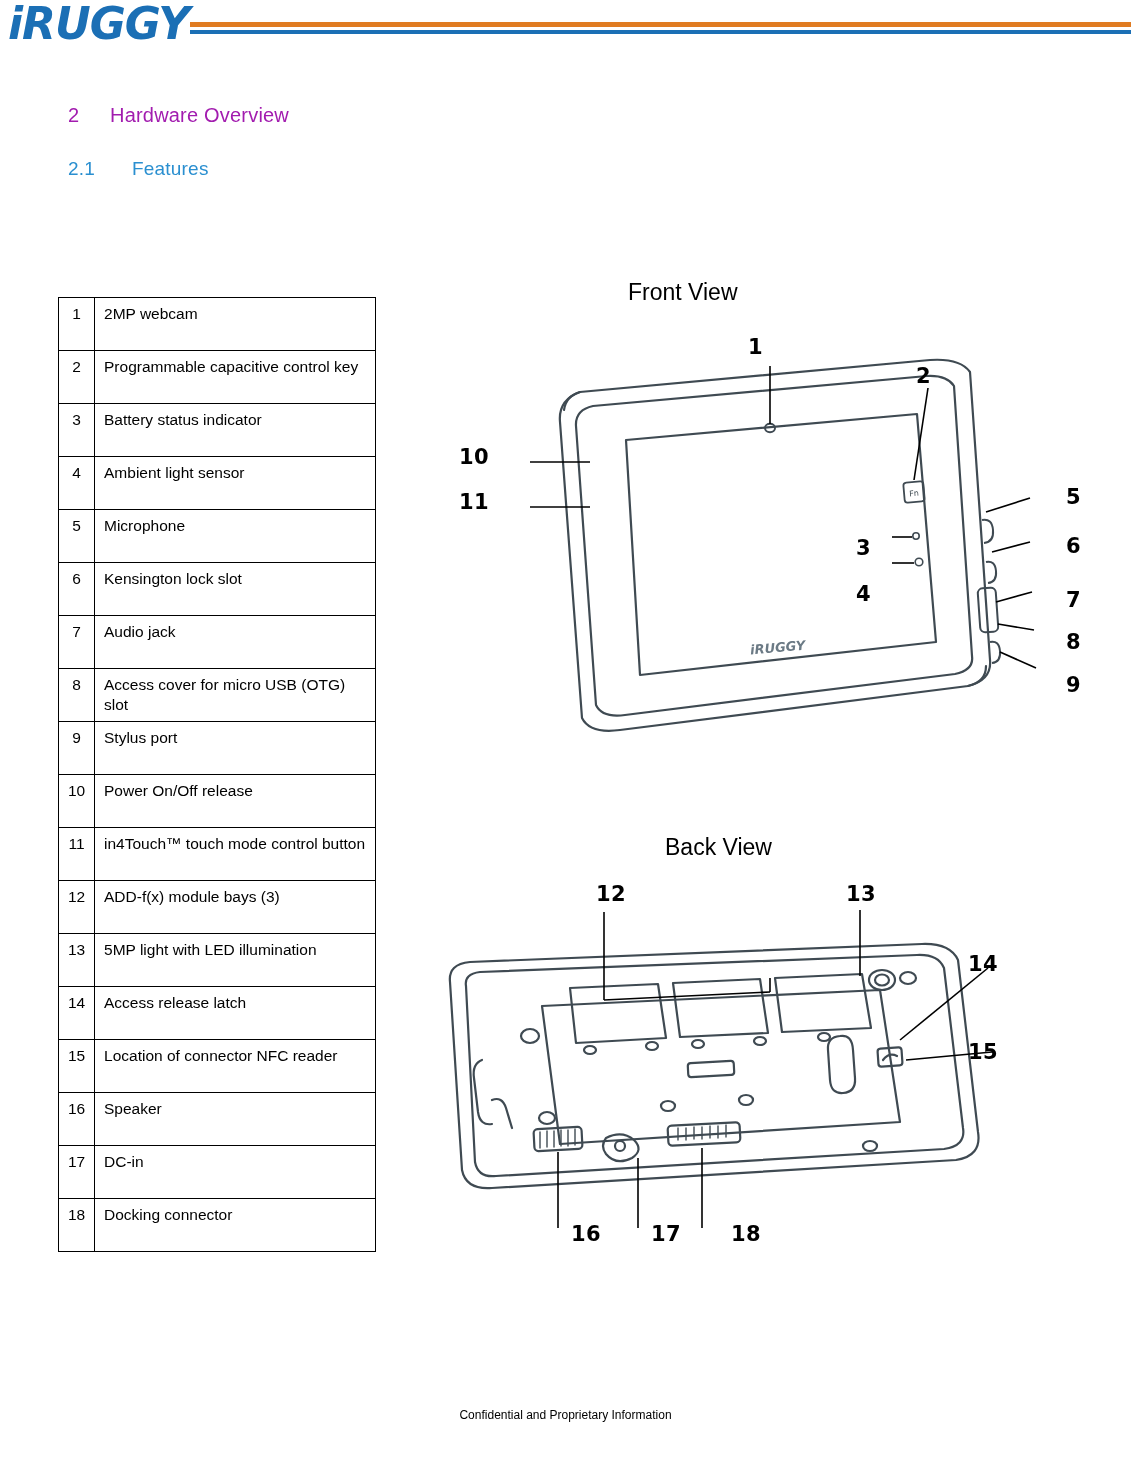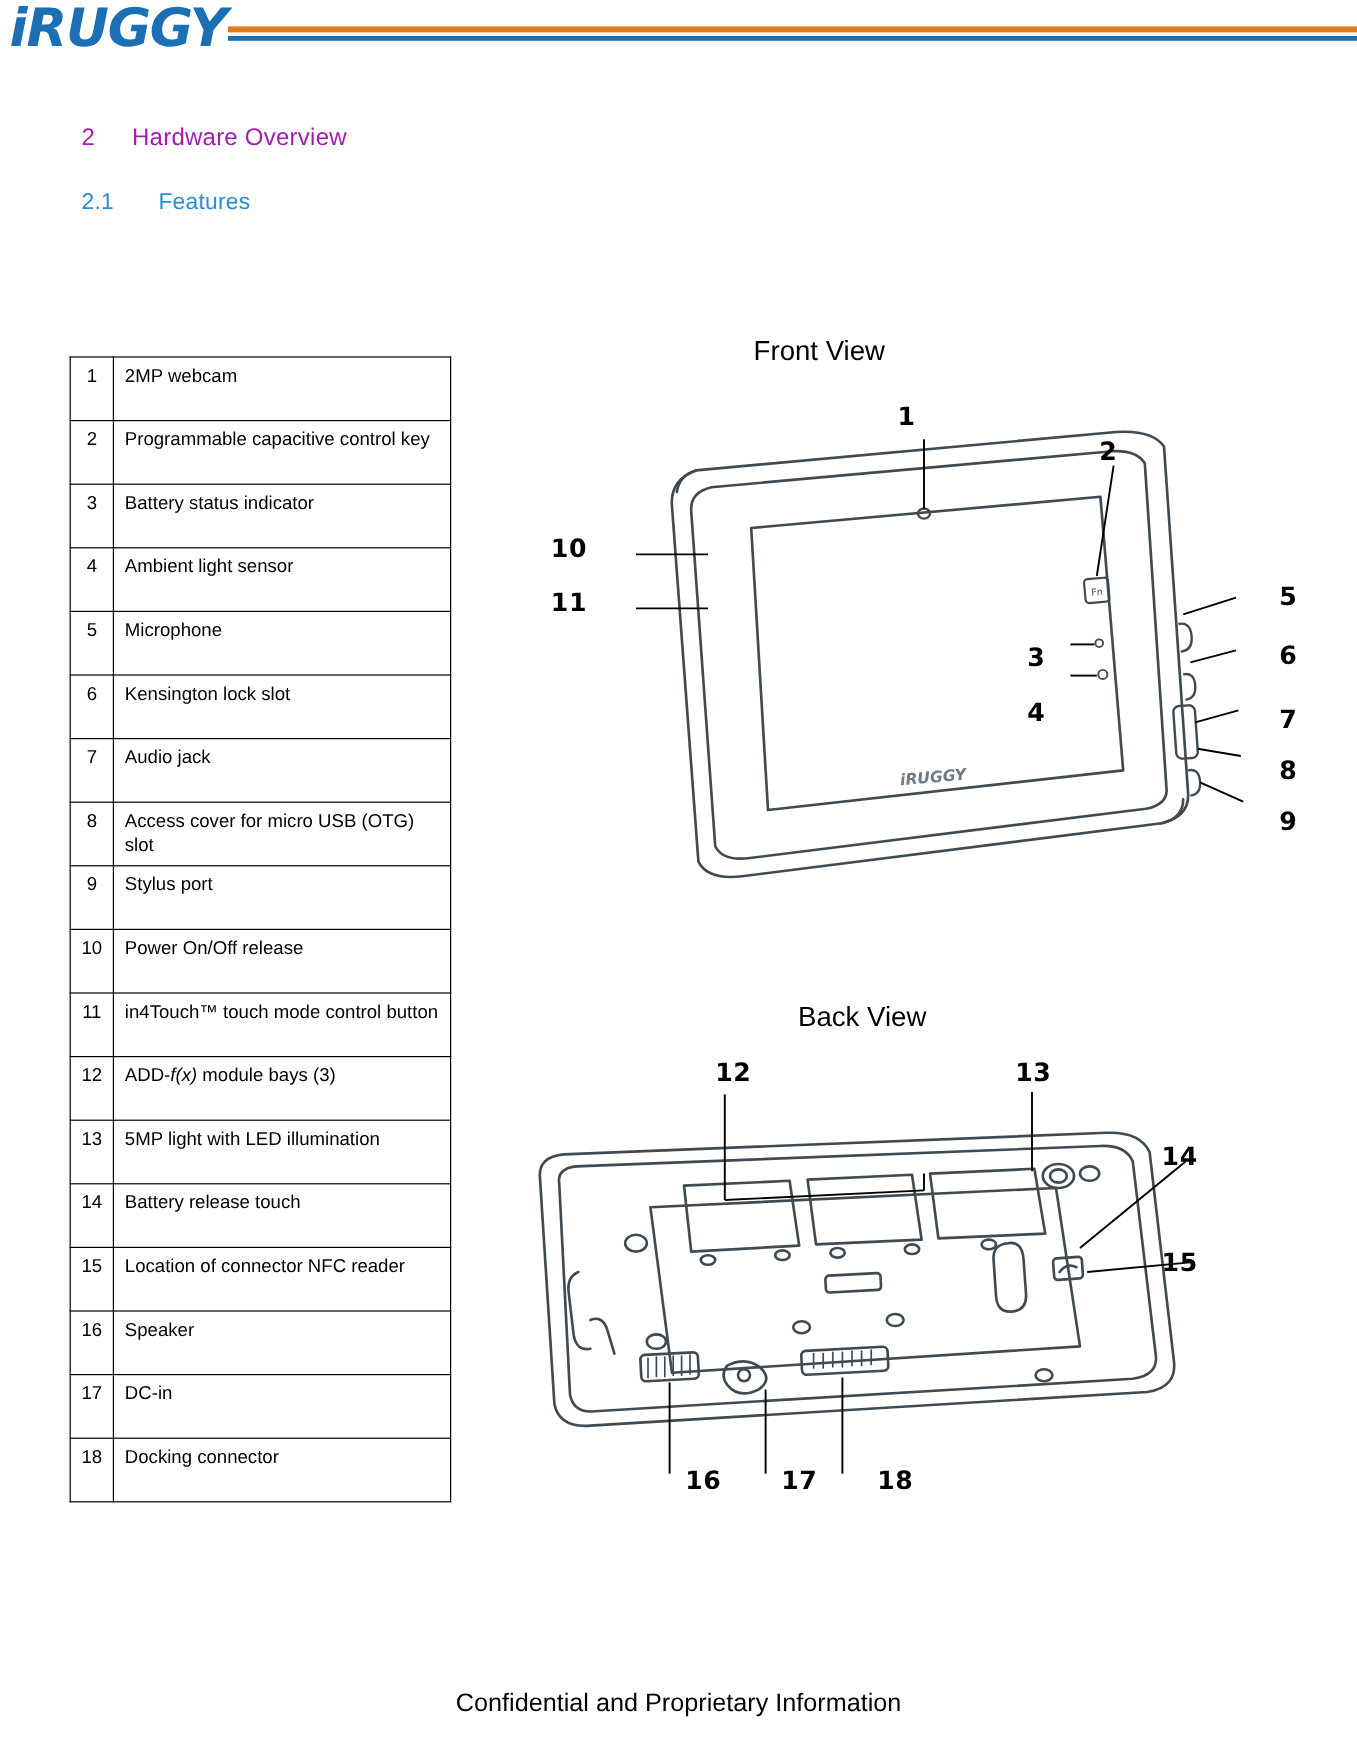--- a/index.html
+++ b/index.html
@@ -100,21 +100,20 @@
   .features-table td.idx {
     width: 34px;
     text-align: center;
     padding-left: 0;
     padding-right: 0;
   }
   .features-table td.lbl {
     width: 255px;
   }
   .italic-fx {
-    font-style: italic;
   }
 
   
   .view-title {
     position: absolute;
     font-size: 23px;
     color: #000000;
     white-space: nowrap;
   }
   #front-view-title { left: 628px; top: 279px; }
@@ -135,21 +134,21 @@
   #front-diagram { left: 430px; top: 330px; width: 680px; height: 450px; }
   #back-diagram  { left: 430px; top: 870px; width: 680px; height: 400px; }
 
   
   .footer {
     position: absolute;
     left: 0;
     top: 1408px;
     width: 1131px;
     text-align: center;
-    font-size: 21px;
+    font-size: 12px;
     color: #000000;
   }
 </style>
 </head>
 <body>
 
 <div class="page-header">
   <div class="logo">iRUGGY</div>
   <div class="header-rule-orange"></div>
   <div class="header-rule-blue"></div>
@@ -211,21 +210,21 @@
     <tr>
       <td class="idx">12</td>
       <td class="lbl">ADD-<span class="italic-fx">f(x)</span> module bays (3)</td>
     </tr>
     <tr>
       <td class="idx">13</td>
       <td class="lbl">5MP light with LED illumination</td>
     </tr>
     <tr>
       <td class="idx">14</td>
-      <td class="lbl">Battery release touch</td>
+      <td class="lbl">Access release latch</td>
     </tr>
     <tr>
       <td class="idx">15</td>
       <td class="lbl">Location of connector NFC reader</td>
     </tr>
     <tr>
       <td class="idx">16</td>
       <td class="lbl">Speaker</td>
     </tr>
     <tr>

